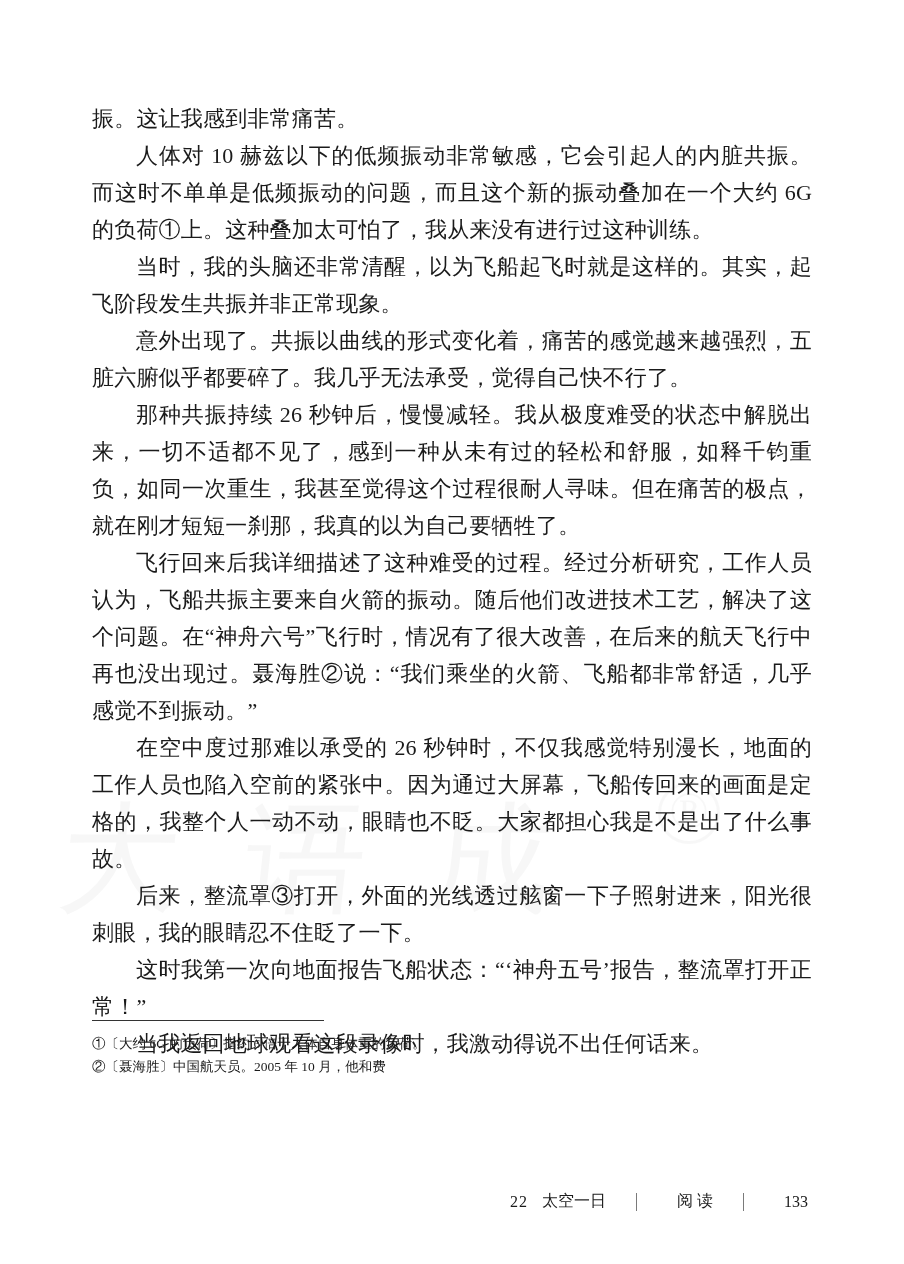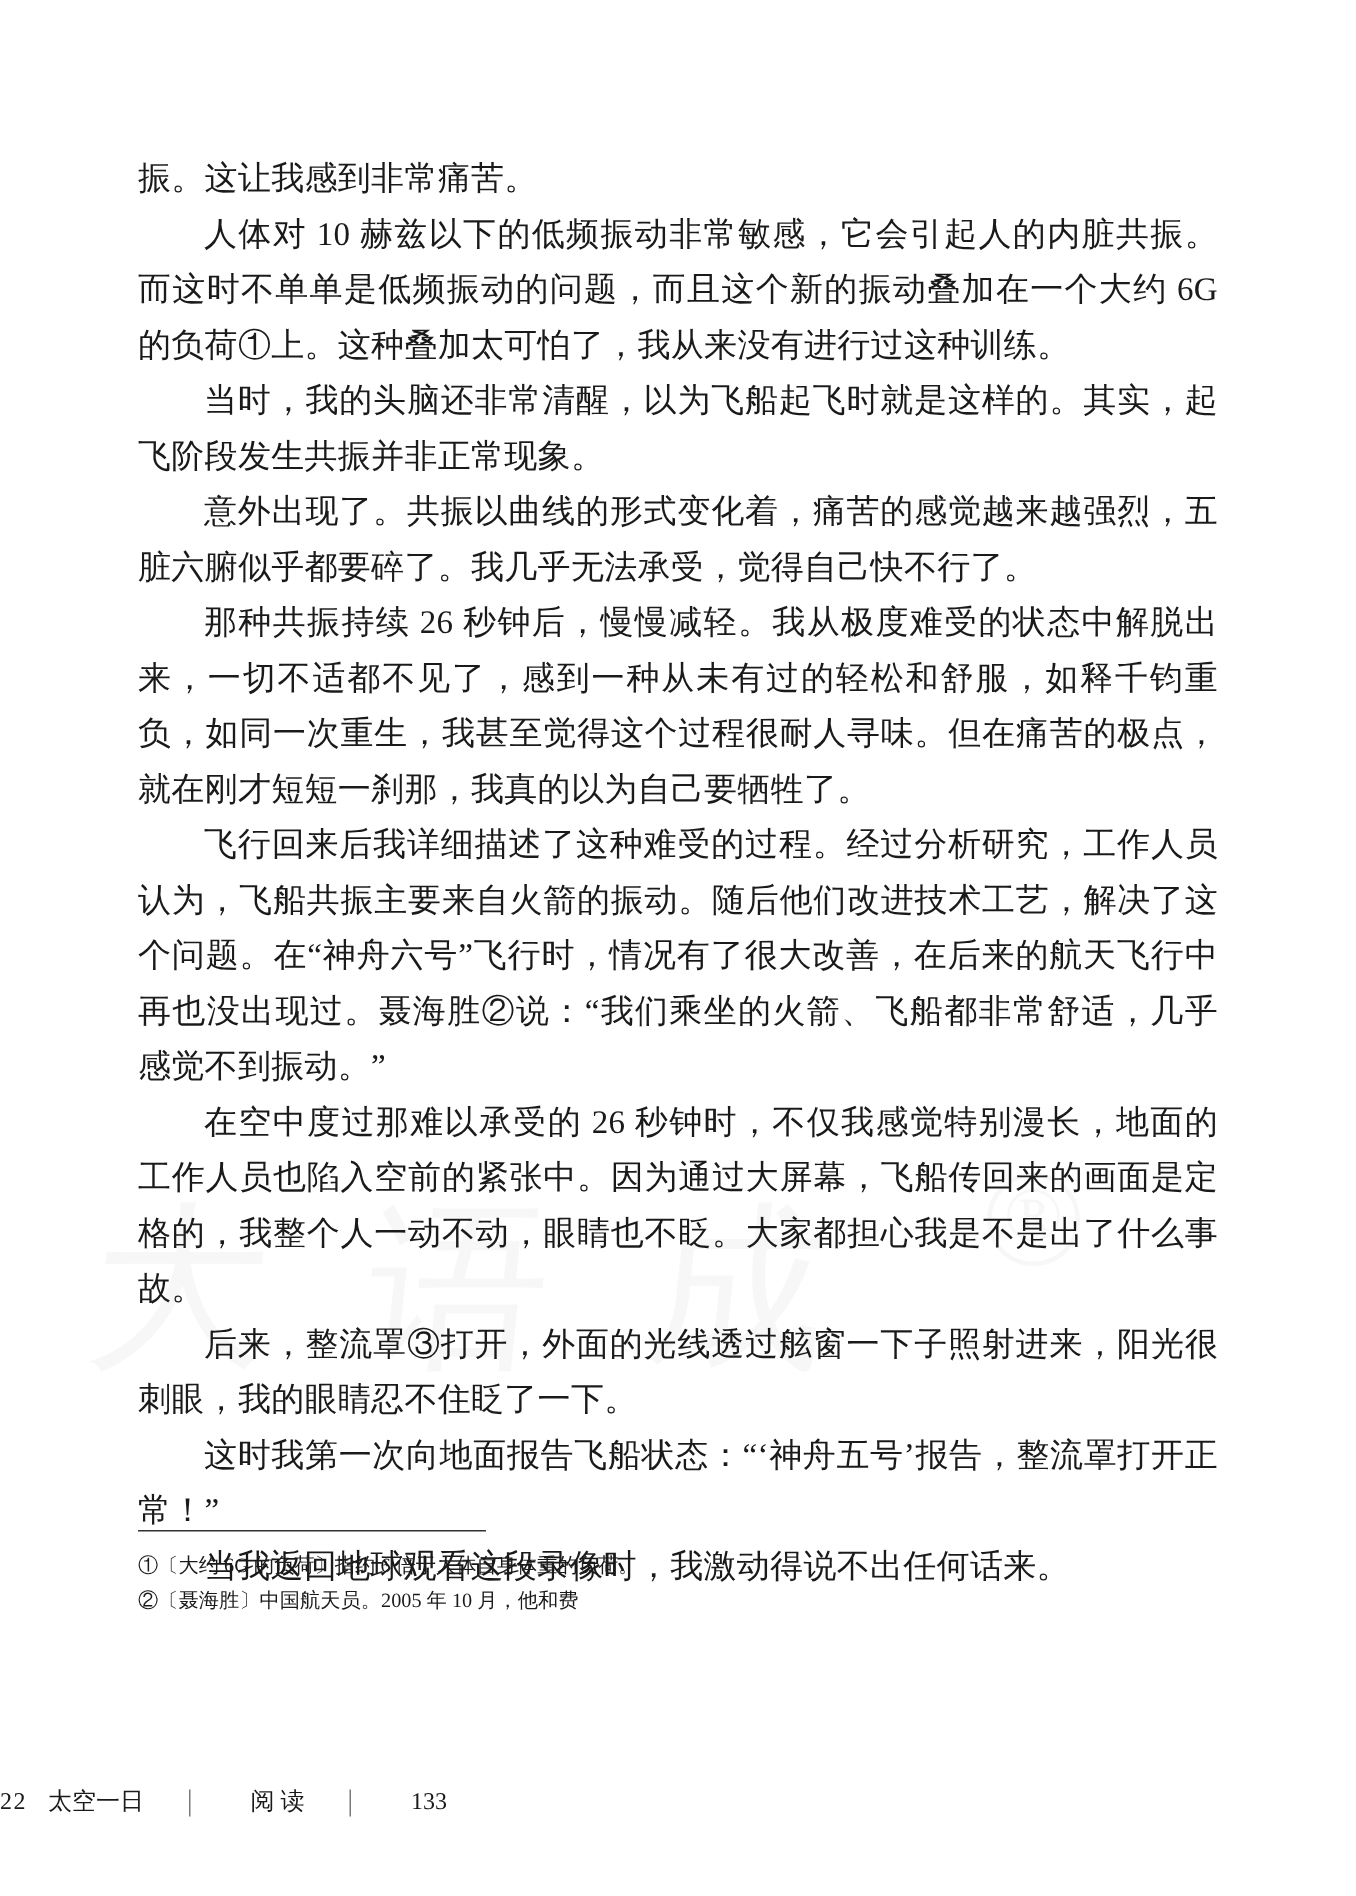--- a/index.html
+++ b/index.html
@@ -106,20 +106,21 @@
     display: block;
     padding-left: 14px;
   }
   .footer {
     position: absolute;
     left: 0;
     right: 0;
     bottom: 52px;
     z-index: 2;
     display: flex;
+    justify-content: flex-end;
     align-items: center;
     padding-right: 96px;
     font-size: 16px;
     color: #1a1a1a;
   }
   .footer .grp {
     display: flex;
     align-items: center;
     gap: 14px;
   }

